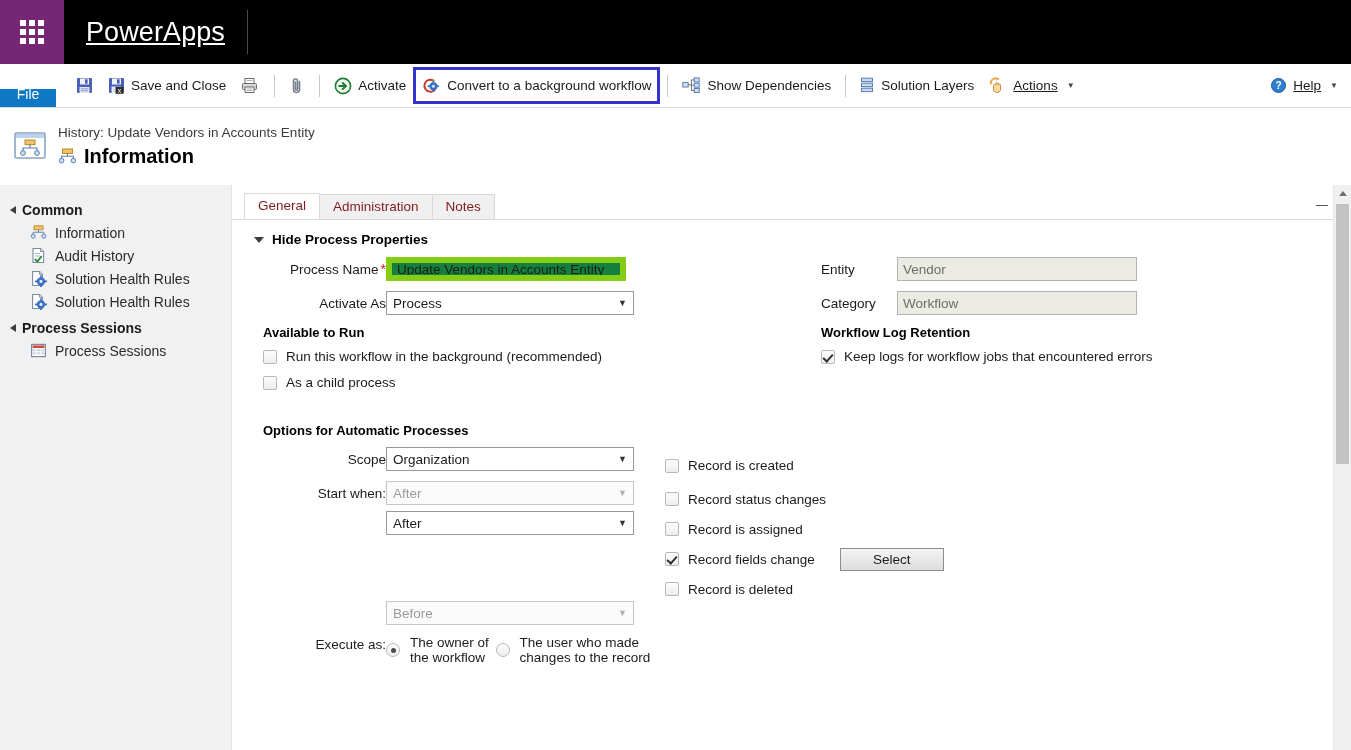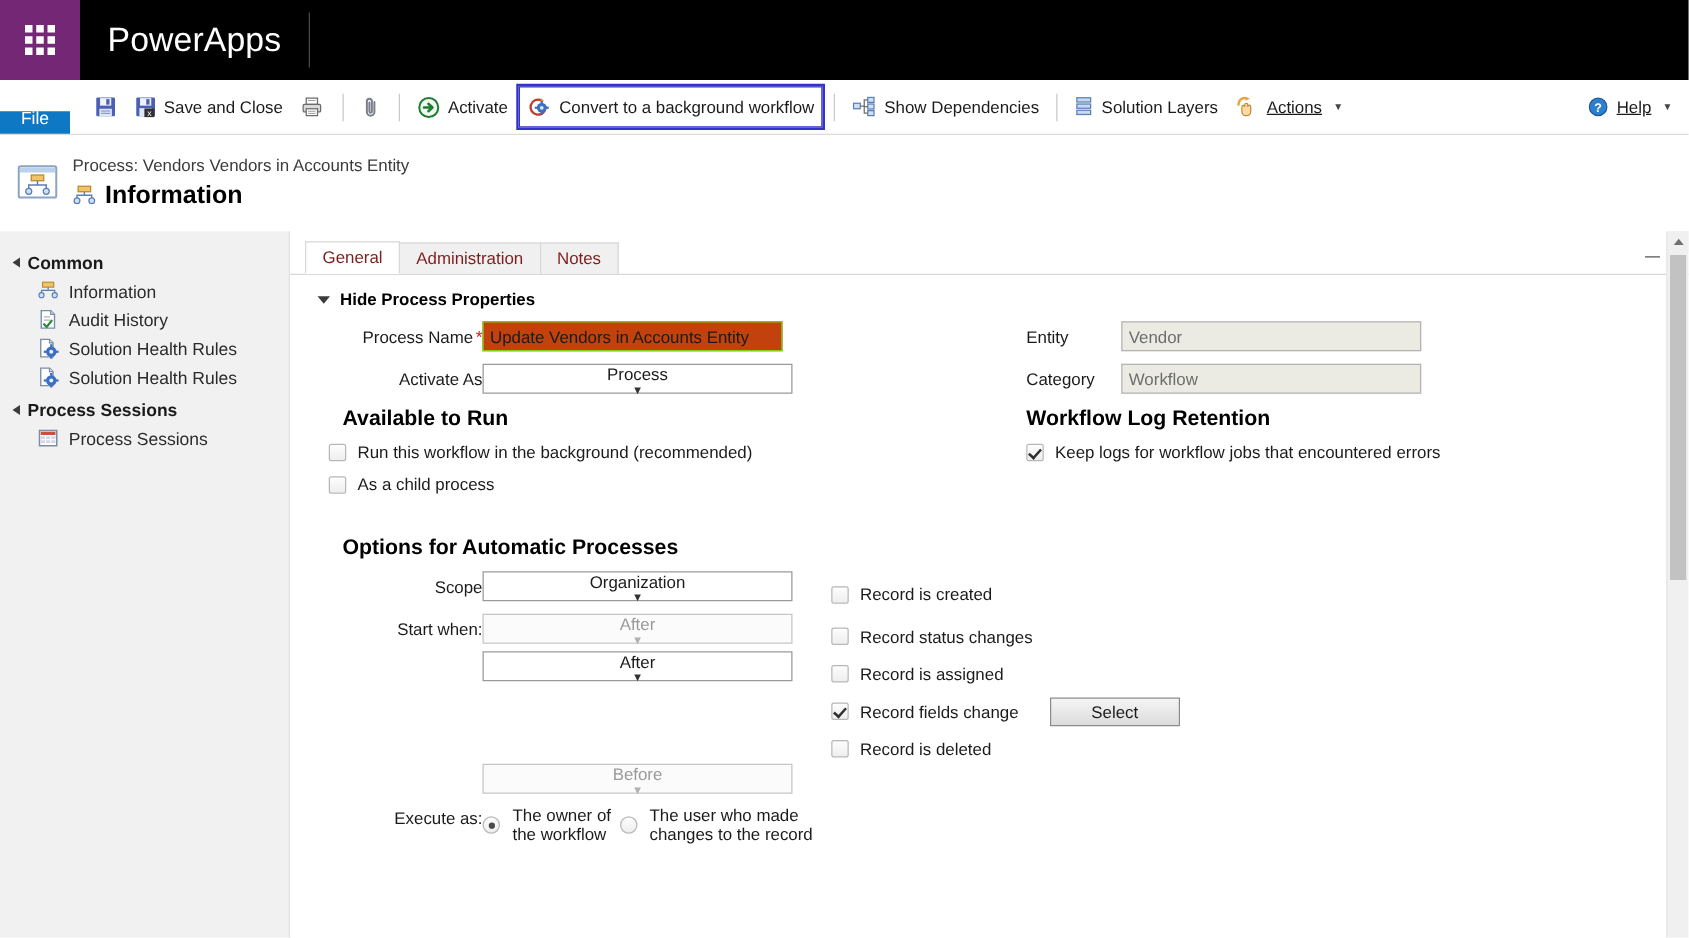--- a/index.html
+++ b/index.html
@@ -8,21 +8,21 @@
     font-family:"Liberation Sans", sans-serif;
     font-size:13px;color:#1b1b1b;background:#ffffff;
     -webkit-font-smoothing:antialiased;
   }
 
   
   .suitebar{height:64px;background:#000000;display:flex;align-items:stretch;}
   .waffle{width:64px;background:#742774;display:flex;align-items:center;justify-content:center;cursor:pointer;}
   .waffle-grid{display:grid;grid-template-columns:repeat(3,6px);grid-template-rows:repeat(3,6px);gap:3px;}
   .waffle-grid i{background:#ffffff;display:block;width:6px;height:6px;}
-  .suite-title{display:flex;align-items:center;padding:0 22px;color:#ffffff;font-size:27px;font-weight:400;letter-spacing:.1px;}
+  .suite-title{display:flex;align-items:center;padding:0 22px;color:#ffffff;font-size:27px;font-weight:400;letter-spacing:.1px;text-decoration:underline;}
   .suite-sep{width:1px;background:#4a4a4a;margin:10px 0;}
 
   
   .ribbon{height:43px;background:#ffffff;border-bottom:1px solid #dcdcdc;display:flex;align-items:stretch;position:relative;}
   .file-tab{width:56px;background:#0e78c4;color:#fff;display:flex;align-items:flex-end;justify-content:center;padding-bottom:5px;font-size:14px;cursor:pointer;margin-top:25px;}
   .cmds{flex:1;display:flex;align-items:center;padding-left:12px;}
   .cmd{display:flex;align-items:center;gap:6px;height:31px;padding:0 7px;cursor:pointer;white-space:nowrap;color:#1b1b1b;font-size:13.5px;}
   .cmd.iconly{padding:0 8px;}
   .divider{width:1px;height:22px;background:#c9c9c9;margin:0 7px;}
   .cmd.highlight{border:2px solid #3333cc;box-shadow:0 0 0 1px #3333cc inset;padding:0 7px;height:33px;}
@@ -63,30 +63,30 @@
 
   .cols{display:flex;}
   .col-left{width:530px;flex:0 0 auto;}
   .col-right{width:400px;flex:0 0 auto;padding-left:37px;}
 
   .row{display:flex;align-items:center;margin-bottom:10px;}
   .lbl{width:132px;flex:0 0 auto;font-size:13.5px;color:#1b1b1b;text-align:right;}
   .lbl-r{width:76px;flex:0 0 auto;font-size:13.5px;color:#1b1b1b;}
   .req{color:#cc2222;font-size:14px;margin-left:2px;}
 
-  input.txt{width:240px;height:24px;box-sizing:border-box;border:1px solid #84cc16;background:#c2410c;font-family:"Liberation Sans",sans-serif;font-size:13.5px;padding:0 5px;color:#1b1b1b;outline:none;}
+  input.txt{width:240px;height:24px;box-sizing:border-box;border:6px solid #84cc16;background:#15803d;font-family:"Liberation Sans",sans-serif;font-size:13.5px;padding:0 5px;color:#1b1b1b;outline:none;}
   input.txt.ro{background:#ebebe4;border:1px solid #b3b3b3;color:#6d6d6d;}
   .ro-wide{width:240px;}
 
-  .sel{width:248px;height:24px;box-sizing:border-box;border:1px solid #9a9a9a;background:#fff;display:flex;align-items:center;justify-content:space-between;padding:0 6px 0 6px;font-size:13.5px;cursor:pointer;color:#1b1b1b;flex-direction:column;}
+  .sel{width:248px;height:24px;box-sizing:border-box;border:1px solid #9a9a9a;background:#fff;display:flex;align-items:center;justify-content:space-between;padding:0 6px 0 6px;font-size:13.5px;cursor:pointer;color:#1b1b1b;}
   .sel.dis{background:#fbfbfb;border:1px solid #c6c6c6;color:#9a9a9a;cursor:default;}
   .sel .arw{font-size:9px;color:#333;}
   .sel.dis .arw{color:#b0b0b0;}
 
-  .grp-title{font-weight:bold;font-size:17px;color:#000;margin:6px 0 9px 20px;}
+  .grp-title{font-weight:bold;font-size:13px;color:#000;margin:6px 0 9px 9px;}
   .grp-title.pad{margin-top:22px;}
 
   .chk-row{display:flex;align-items:center;gap:9px;margin:0 0 11px 9px;font-size:13.5px;color:#1b1b1b;}
   .cb{width:14px;height:14px;box-sizing:border-box;border:1px solid #b7b7b7;border-radius:2px;background:linear-gradient(#fdfdfd,#eeeeee);flex:0 0 auto;position:relative;cursor:pointer;}
   .cb.on::after{content:"";position:absolute;left:3px;top:1px;width:4px;height:8px;border:solid #303030;border-width:0 2px 2px 0;transform:rotate(42deg);}
 
   .radio{width:14px;height:14px;box-sizing:border-box;border:1px solid #b7b7b7;border-radius:50%;background:linear-gradient(#fdfdfd,#ededed);flex:0 0 auto;position:relative;cursor:pointer;}
   .radio.on::after{content:"";position:absolute;left:3.5px;top:3.5px;width:5px;height:5px;border-radius:50%;background:#4a4a4a;}
 
   
@@ -273,21 +273,21 @@
     <svg width="36" height="32" viewBox="0 0 36 32">
       <rect x="3" y="3" width="30" height="25" rx="1.5" fill="#ffffff" stroke="#8aa4c4" stroke-width="1.6"></rect>
       <rect x="4" y="4" width="28" height="4" fill="#bcd2ea"></rect>
       <rect x="13" y="10" width="10" height="4.6" fill="#f2c469" stroke="#b88a2a" stroke-width="1"></rect>
       <path d="M18 14.6 V18 M18 18 H11 V21.8 M18 18 H25 V21.8" fill="none" stroke="#5a7fb5" stroke-width="1.2"></path>
       <circle cx="11" cy="23" r="2.4" fill="#cfe0f5" stroke="#5a7fb5" stroke-width="1"></circle>
       <circle cx="25" cy="23" r="2.4" fill="#cfe0f5" stroke="#5a7fb5" stroke-width="1"></circle>
     </svg>
   </span>
   <div class="rec-texts">
-    <div class="rec-sub">Process: Vendors Vendors in Accounts Entity</div>
+    <div class="rec-sub">History: Update Vendors in Accounts Entity</div>
     <div class="rec-titleline">
       <span class="ico">
         <svg width="19" height="19" viewBox="0 0 19 19">
           <rect x="4.5" y="2" width="10" height="4.4" fill="#f2c469" stroke="#b88a2a" stroke-width="1"></rect>
           <path d="M9.5 6.4 V9.2 M9.5 9.2 H3.6 V12 M9.5 9.2 H15.4 V12" fill="none" stroke="#5a7fb5" stroke-width="1.1"></path>
           <circle cx="3.6" cy="13.6" r="2.3" fill="#cfe0f5" stroke="#5a7fb5" stroke-width="1"></circle>
           <circle cx="15.4" cy="13.6" r="2.3" fill="#cfe0f5" stroke="#5a7fb5" stroke-width="1"></circle>
         </svg>
       </span>
       <span class="rec-title">Information</span>

